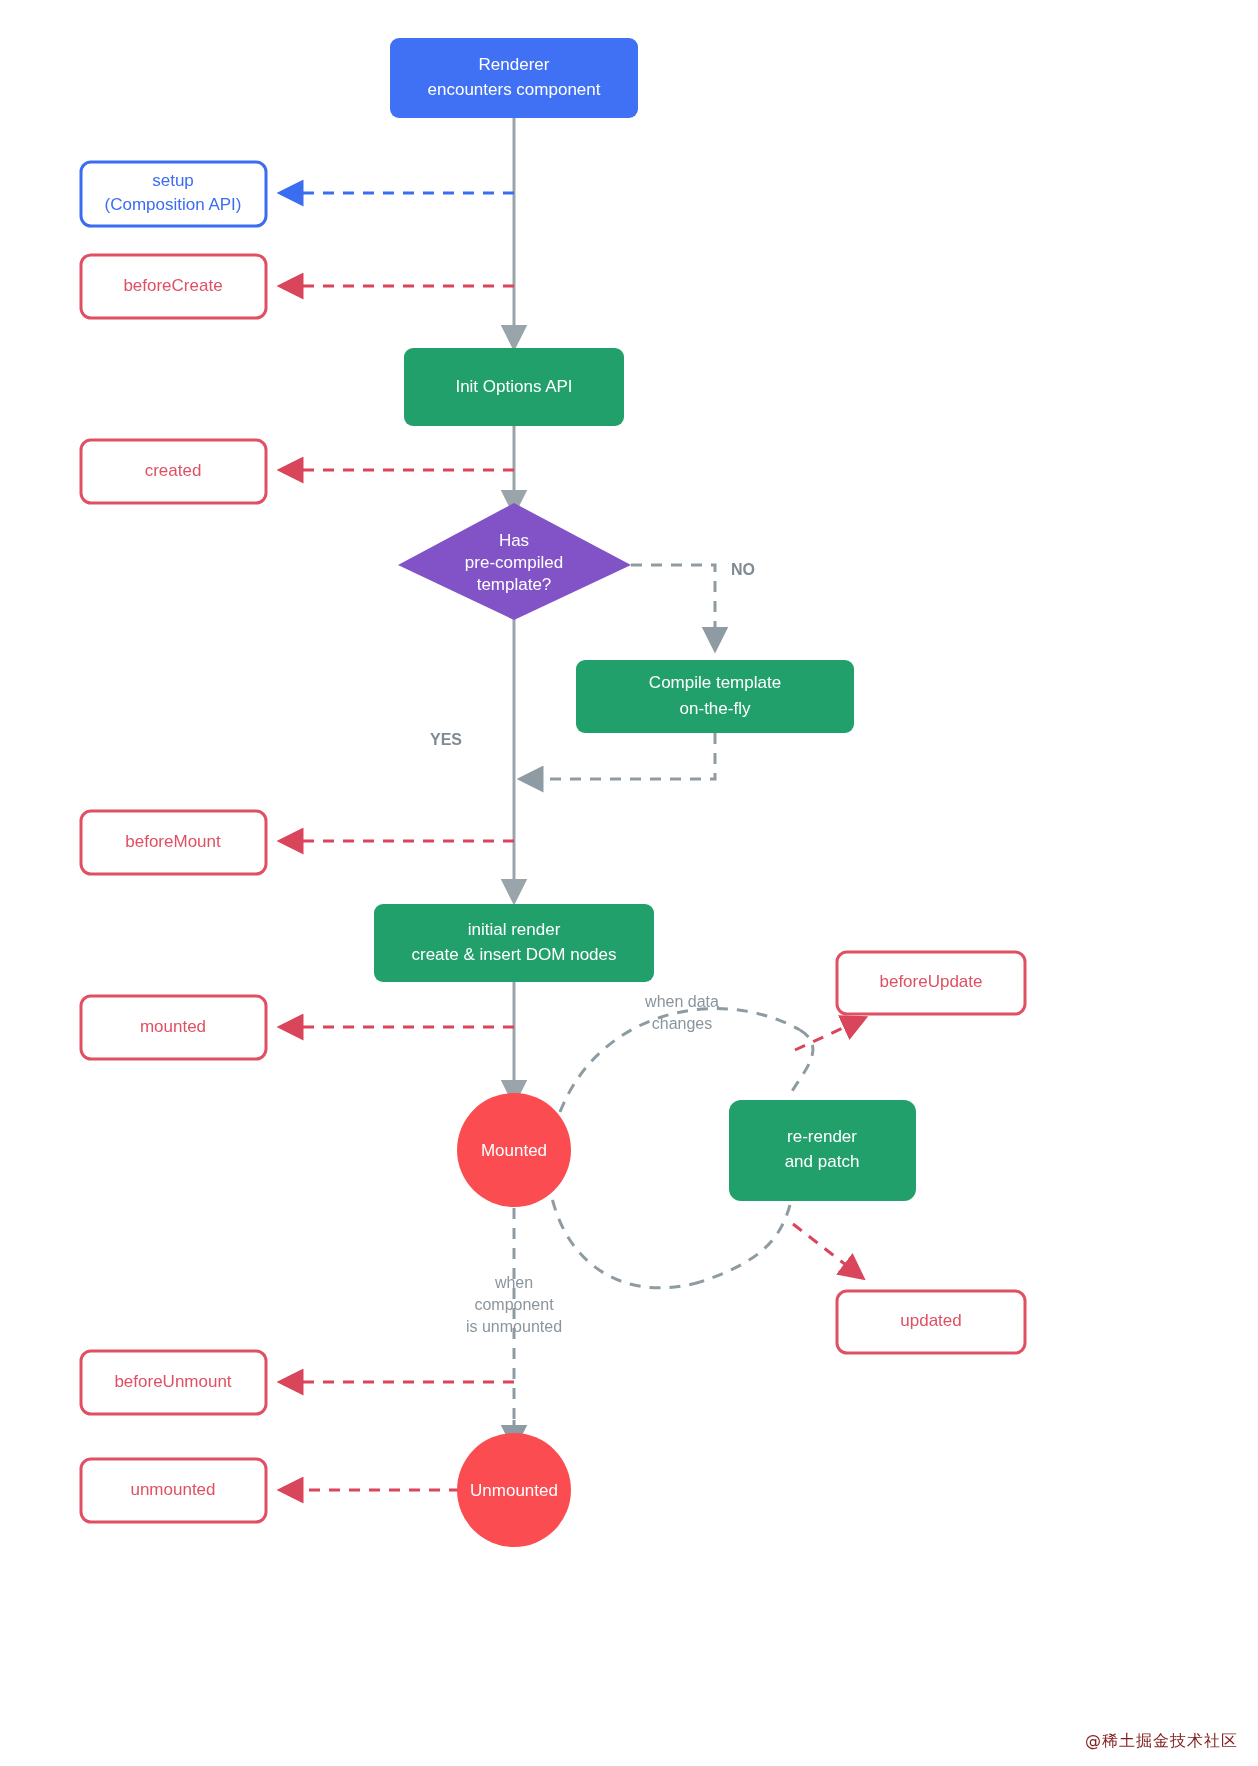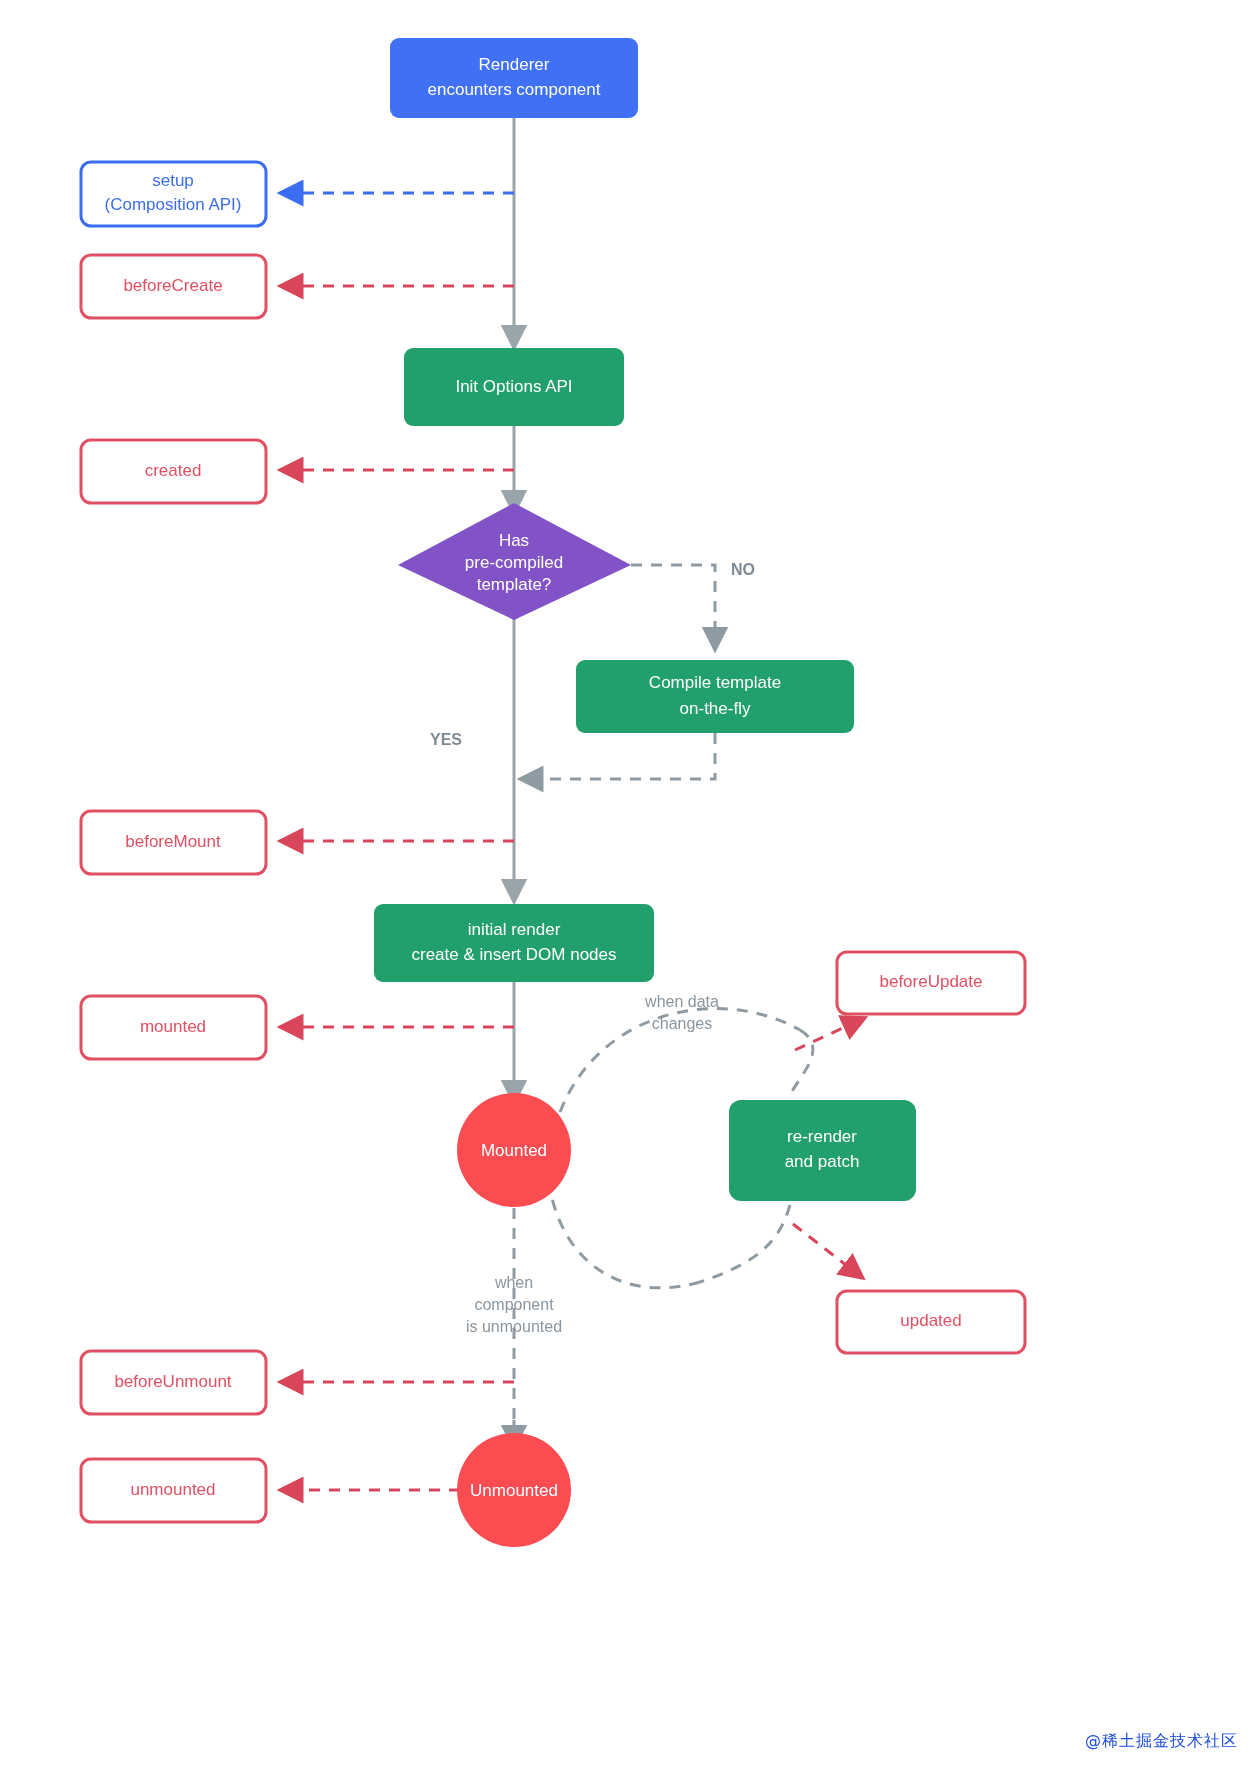--- a/index.html
+++ b/index.html
@@ -47,21 +47,21 @@
   .edge-label-bold {
     fill: #7e8a94;
     font-size: 16px;
     font-weight: bold;
   }
   .watermark {
     position: absolute;
     right: 20px;
     bottom: 14px;
     font-size: 16px;
-    color: #1d4ed8;
+    color: #7f1d1d;
     letter-spacing: 1px;
     font-family: "DejaVu Sans", sans-serif;
     white-space: nowrap;
   }
 </style>
 </head>
 <body>
 
 <div id="diagram-root">
 

